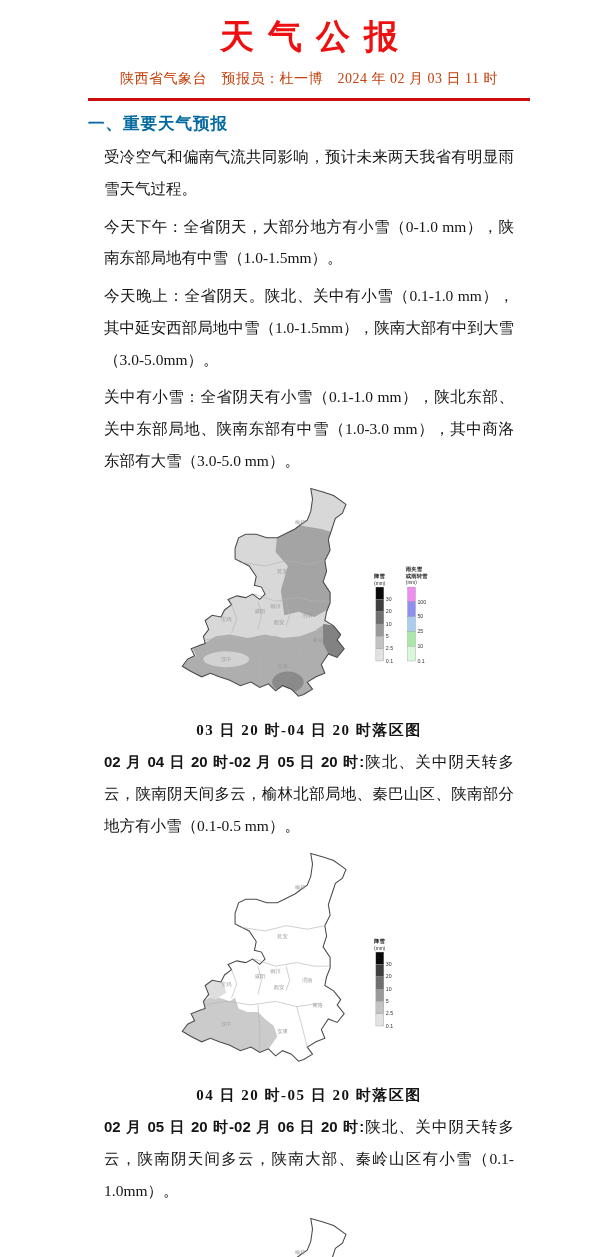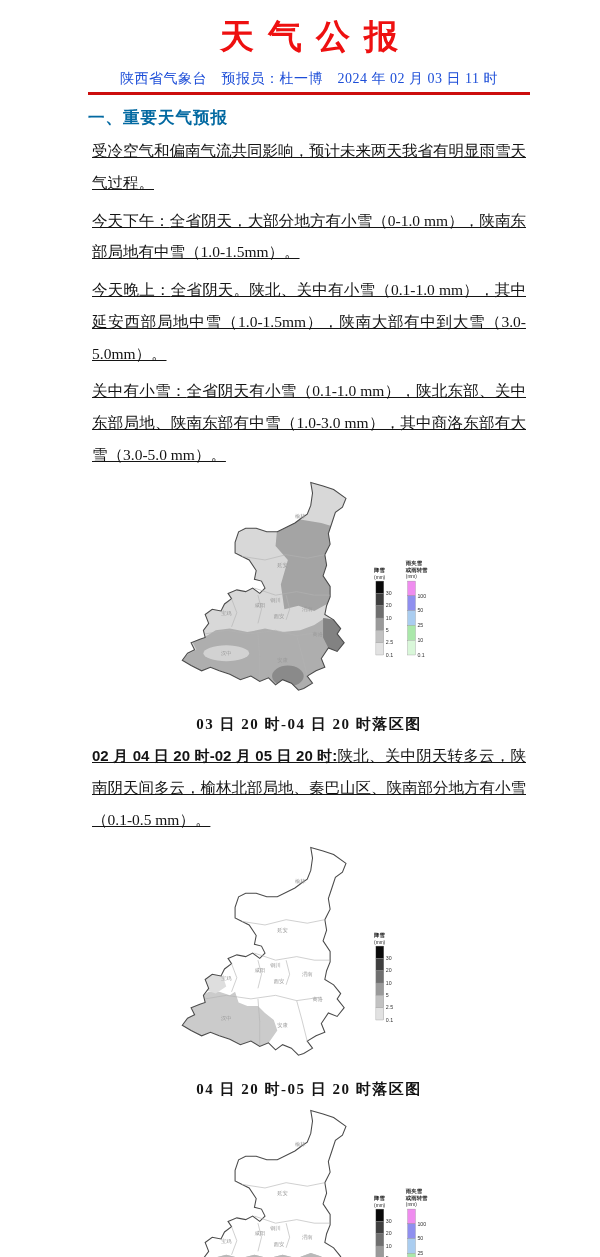--- a/index.html
+++ b/index.html
@@ -12,43 +12,42 @@
     font-weight:bold;
     font-size:34px;
     letter-spacing:14px;
     text-indent:14px;
     color:#ee1010;
     margin:8px 0 10px 0;
   }
   .meta{
     text-align:center;
     font-size:14px;
-    color:#1d4ed8;
+    color:#c2410c;
     letter-spacing:0.5px;
-    padding-bottom:4px;
+    padding-bottom:10px;
   }
   .rule{
     border:none;
     border-top:3px solid #cc0d0d;
     margin:0 0 8px 0;
   }
   h2.sec{
     font-family:"Liberation Sans",sans-serif;
     font-weight:bold;
     font-size:16.5px;
     color:#0369a1;
     margin:12px 0 6px 0;
     letter-spacing:1px;
   }
   p.body{
     font-size:15.5px;
     line-height:2.05;
     text-align:justify;
-    margin:6px 4px;
-    text-decoration:underline;
+    margin:6px 16px;
   }
   .dlabel{
     font-weight:bold;
     font-family:"Liberation Sans",sans-serif;
     font-size:15px;
   }
   figure.mapfig{margin:8px 0 4px 0;text-align:center;}
   svg.mapsvg{width:264px;height:auto;display:inline-block;}
   figcaption{
     font-weight:bold;
@@ -184,20 +183,21 @@
         <text class="leg-tick" x="118.6" y="73">20</text>
         <text class="leg-tick" x="118.6" y="80">10</text>
         <text class="leg-tick" x="118.6" y="87">5</text>
         <text class="leg-tick" x="118.6" y="94">2.5</text>
         <text class="leg-tick" x="118.6" y="101">0.1</text>
       </g>
     </svg>
     <figcaption>04 日 20 时-05 日 20 时落区图</figcaption>
   </figure>
 
+  <p class="body"><span class="dlabel">02 月 05 日 20 时-02 月 06 日 20 时:</span><span>陕北、关中阴天转多云，陕南阴天间多云，陕南大部、秦岭山区有小雪（0.1-1.0mm）。</span></p>
 
   <figure class="mapfig">
     <svg class="mapsvg" viewBox="0 0 150 122">
       <g clip-path="url(#prov-clip)">
         <rect x="0" y="0" width="110" height="122" fill="#ffffff"></rect>
         <polygon fill="#c8c8c8" points="3,103 6,99 10,97 8,93 12,89 20,86 28,84 36,86 44,84 52,86 60,84 68,86 76,83 82,85 86,91 84,99 79,105 74,112 77,116 72,119 69,120 65,116 60,114 56,117 52,113 47,115 42,112 36,114 30,111 24,109 19,107 14,109 8,106"></polygon>
         <polygon fill="#b9b9b9" points="12,89 20,86 28,84 36,86 44,84 52,86 60,84 68,86 76,83 82,85 86,91 82,92 74,89 64,89 54,90 44,89 34,91 24,89 16,91"></polygon>
       </g>
       <use href="#prov-path" fill="none" stroke="#4a4a4a" stroke-width="0.6"></use>
       <use href="#prov-borders"></use>

